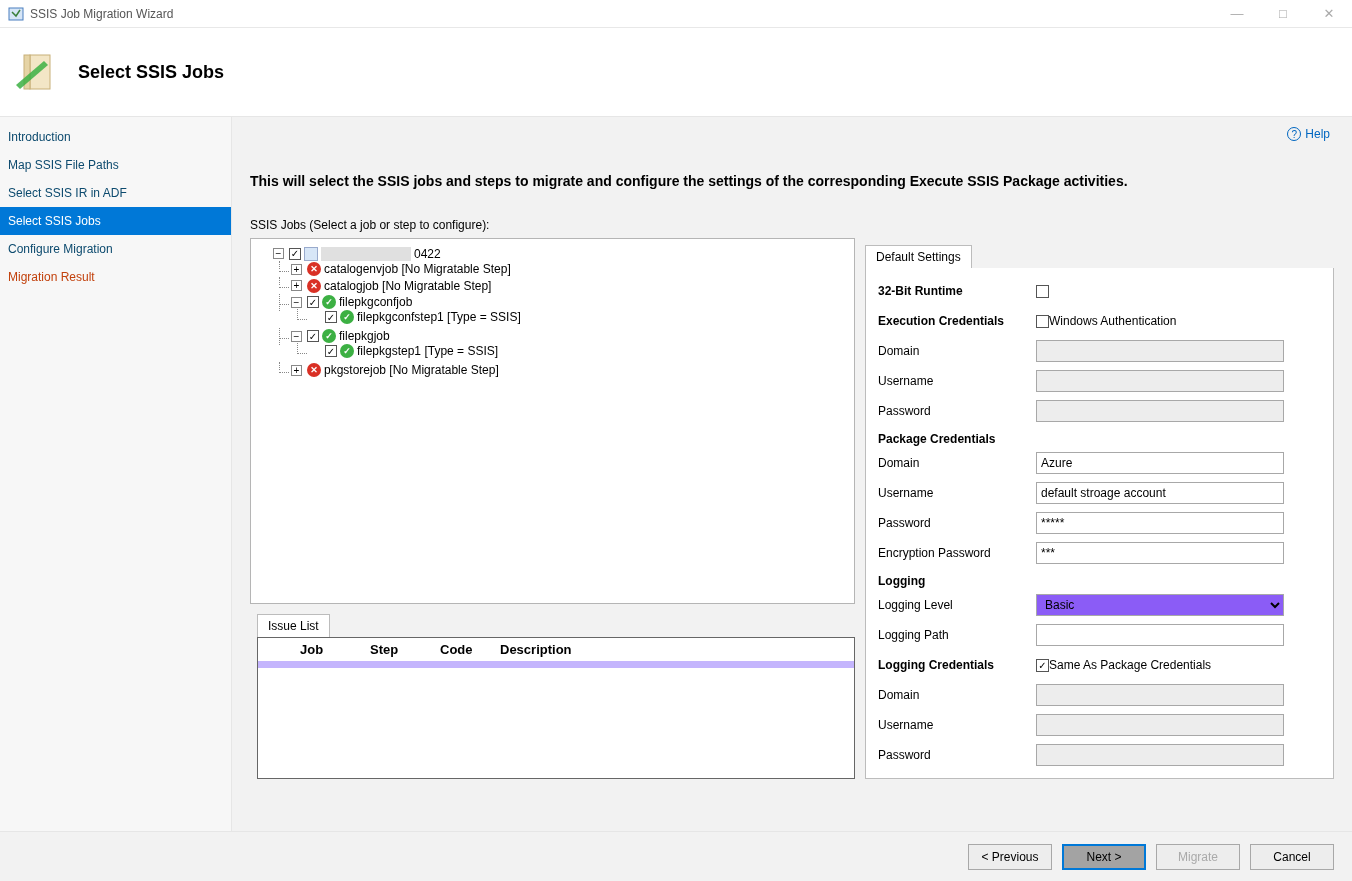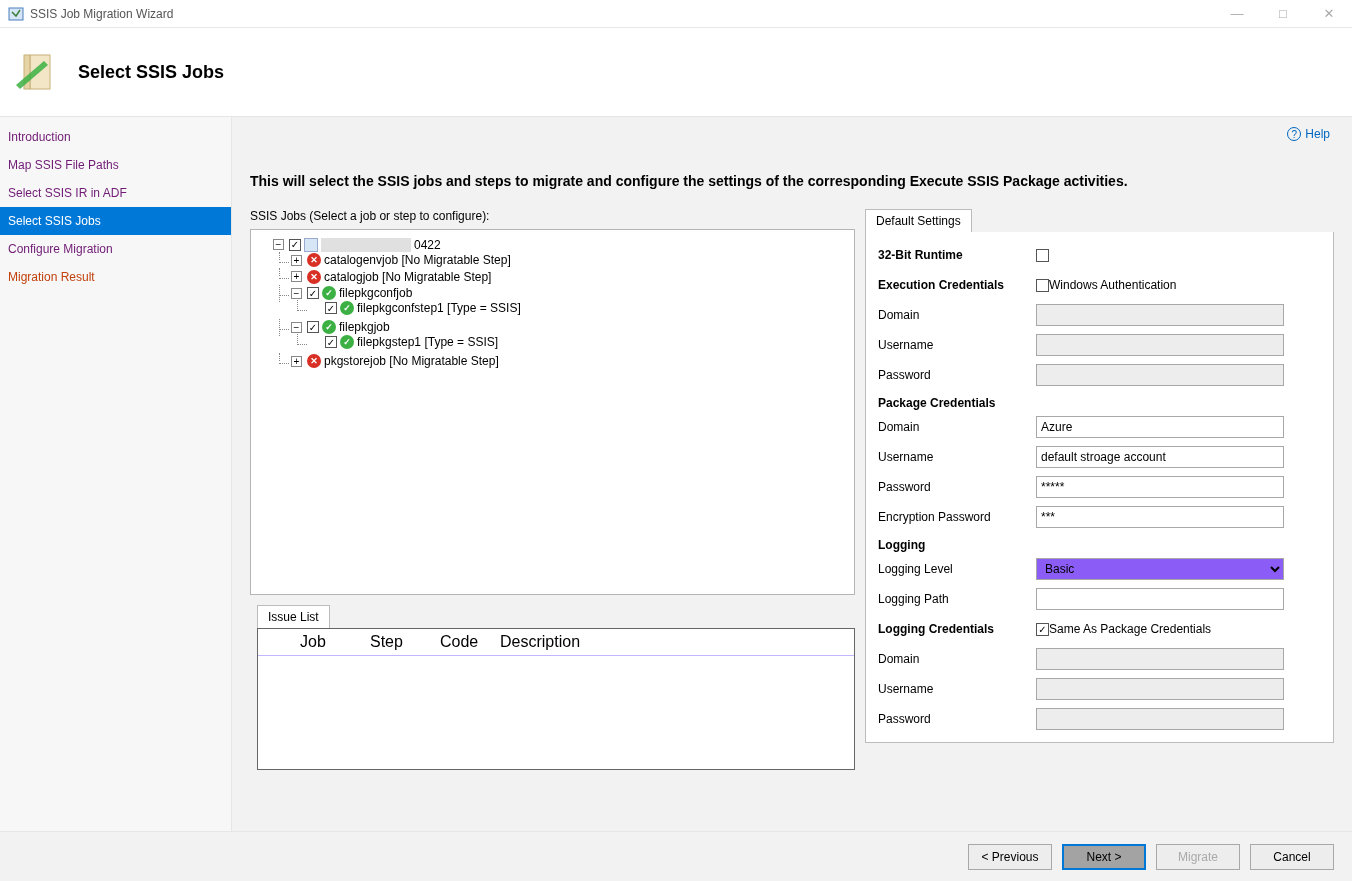--- a/index.html
+++ b/index.html
@@ -55,21 +55,21 @@
       border-top: 1px solid #e6e6e6;
     }
     .sidebar {
       width: 232px;
       background: #f7f7f7;
       border-right: 1px solid #e6e6e6;
       padding-top: 6px;
     }
     .sidebar .nav-item {
       padding: 7px 10px 7px 8px;
-      color: #701a75;
+      color: #0c4a6e;
       cursor: pointer;
     }
     .sidebar .nav-item.selected {
       background: #0078d7;
       color: #fff;
     }
     .sidebar .nav-item.muted { color: #c2410c; }
     .content {
       flex: 1;
       background: #f2f2f2;
@@ -83,21 +83,21 @@
     .help-link .help-icon {
       width: 14px; height: 14px; border-radius: 50%;
       border: 1px solid #0066c0; display:inline-flex;
       align-items:center; justify-content:center; font-size:10px; color:#0066c0;
     }
     .instruction {
       margin-top: 42px; margin-bottom: 20px; font-weight: bold;
       font-size: 14px;
     }
     .columns {
-      display: flex; gap: 10px; align-items: flex-start;
+      display: flex; gap: 10px; align-items: flex-end;
       height: 570px;
     }
     .left-col { width: 605px; display:flex; flex-direction:column; }
     .right-col { flex: 1; display:flex; flex-direction:column; }
     .panel-label { margin-bottom: 6px; }
     .tree-panel {
       background: #fff;
       border: 1px solid #b5b5b5;
       flex: 0 0 366px;
       padding: 6px 4px;
@@ -138,22 +138,22 @@
     .tab {
       background:#fff; border:1px solid #bcbcbc; border-bottom:none;
       padding:4px 10px; font-size:12px;
     }
     .issue-container { margin-top:10px;margin-left:7px; }
     .issue-table {
       border:1px solid #666; background:#fff; height:142px; overflow:auto;
     }
     .issue-table table { width:100%; border-collapse:collapse; }
     .issue-table th {
-      text-align:left; font-weight:normal; padding:4px 8px;
-      border-bottom:1px solid #c4b5fd; font-size:16px;
+      text-align:left; font-weight:bold; padding:4px 8px;
+      border-bottom:7px solid #c4b5fd; font-size:13px;
     }
     .settings-panel {
       background:#fff; border:1px solid #bcbcbc; border-top:none;
       flex:1; overflow-y:scroll; padding: 8px 12px 8px 12px;
     }
     .form-row { display:flex; align-items:center; min-height:30px; }
     .form-row .lbl { width:158px; }
     .form-row .lbl.bold { font-weight:bold; }
     .form-row .ctrl { flex:1; display:flex; align-items:center; gap:0; }
     .form-row input[type=text], .form-row input[type=password], .form-row select {

